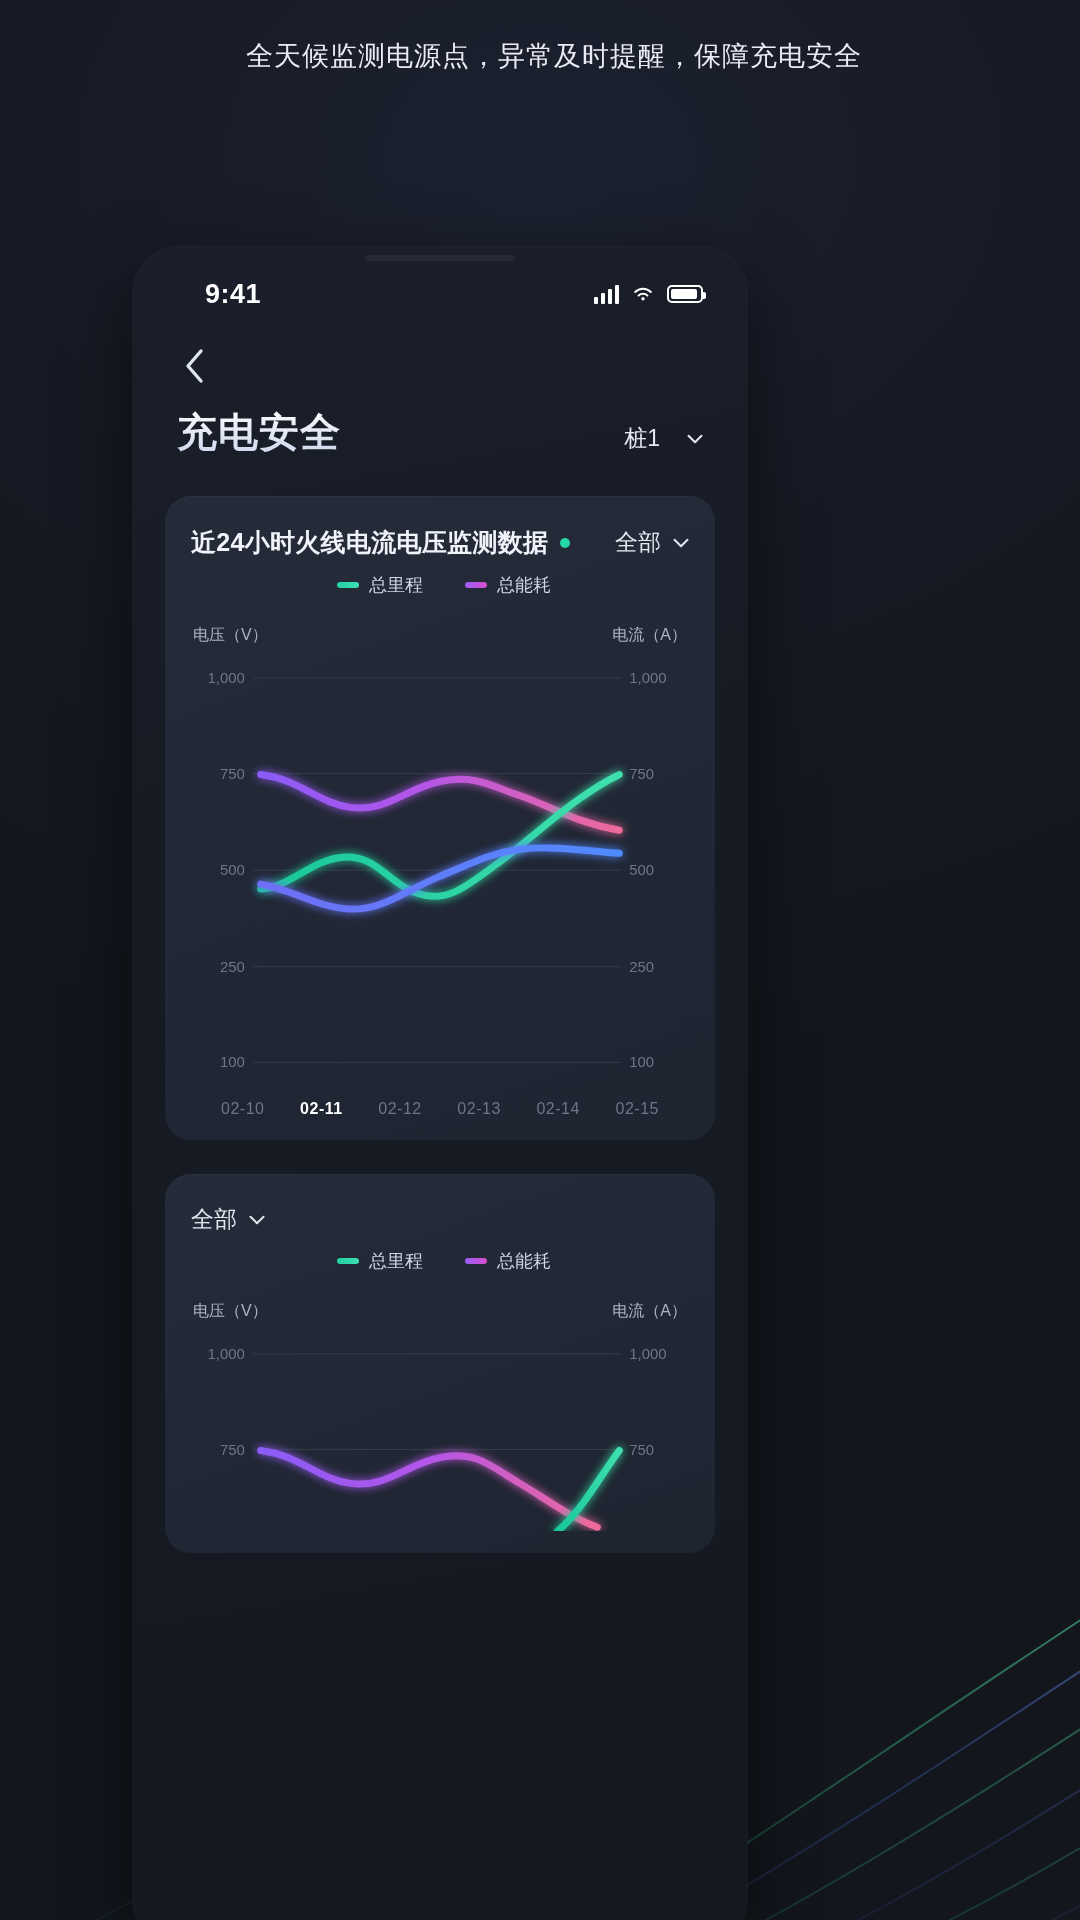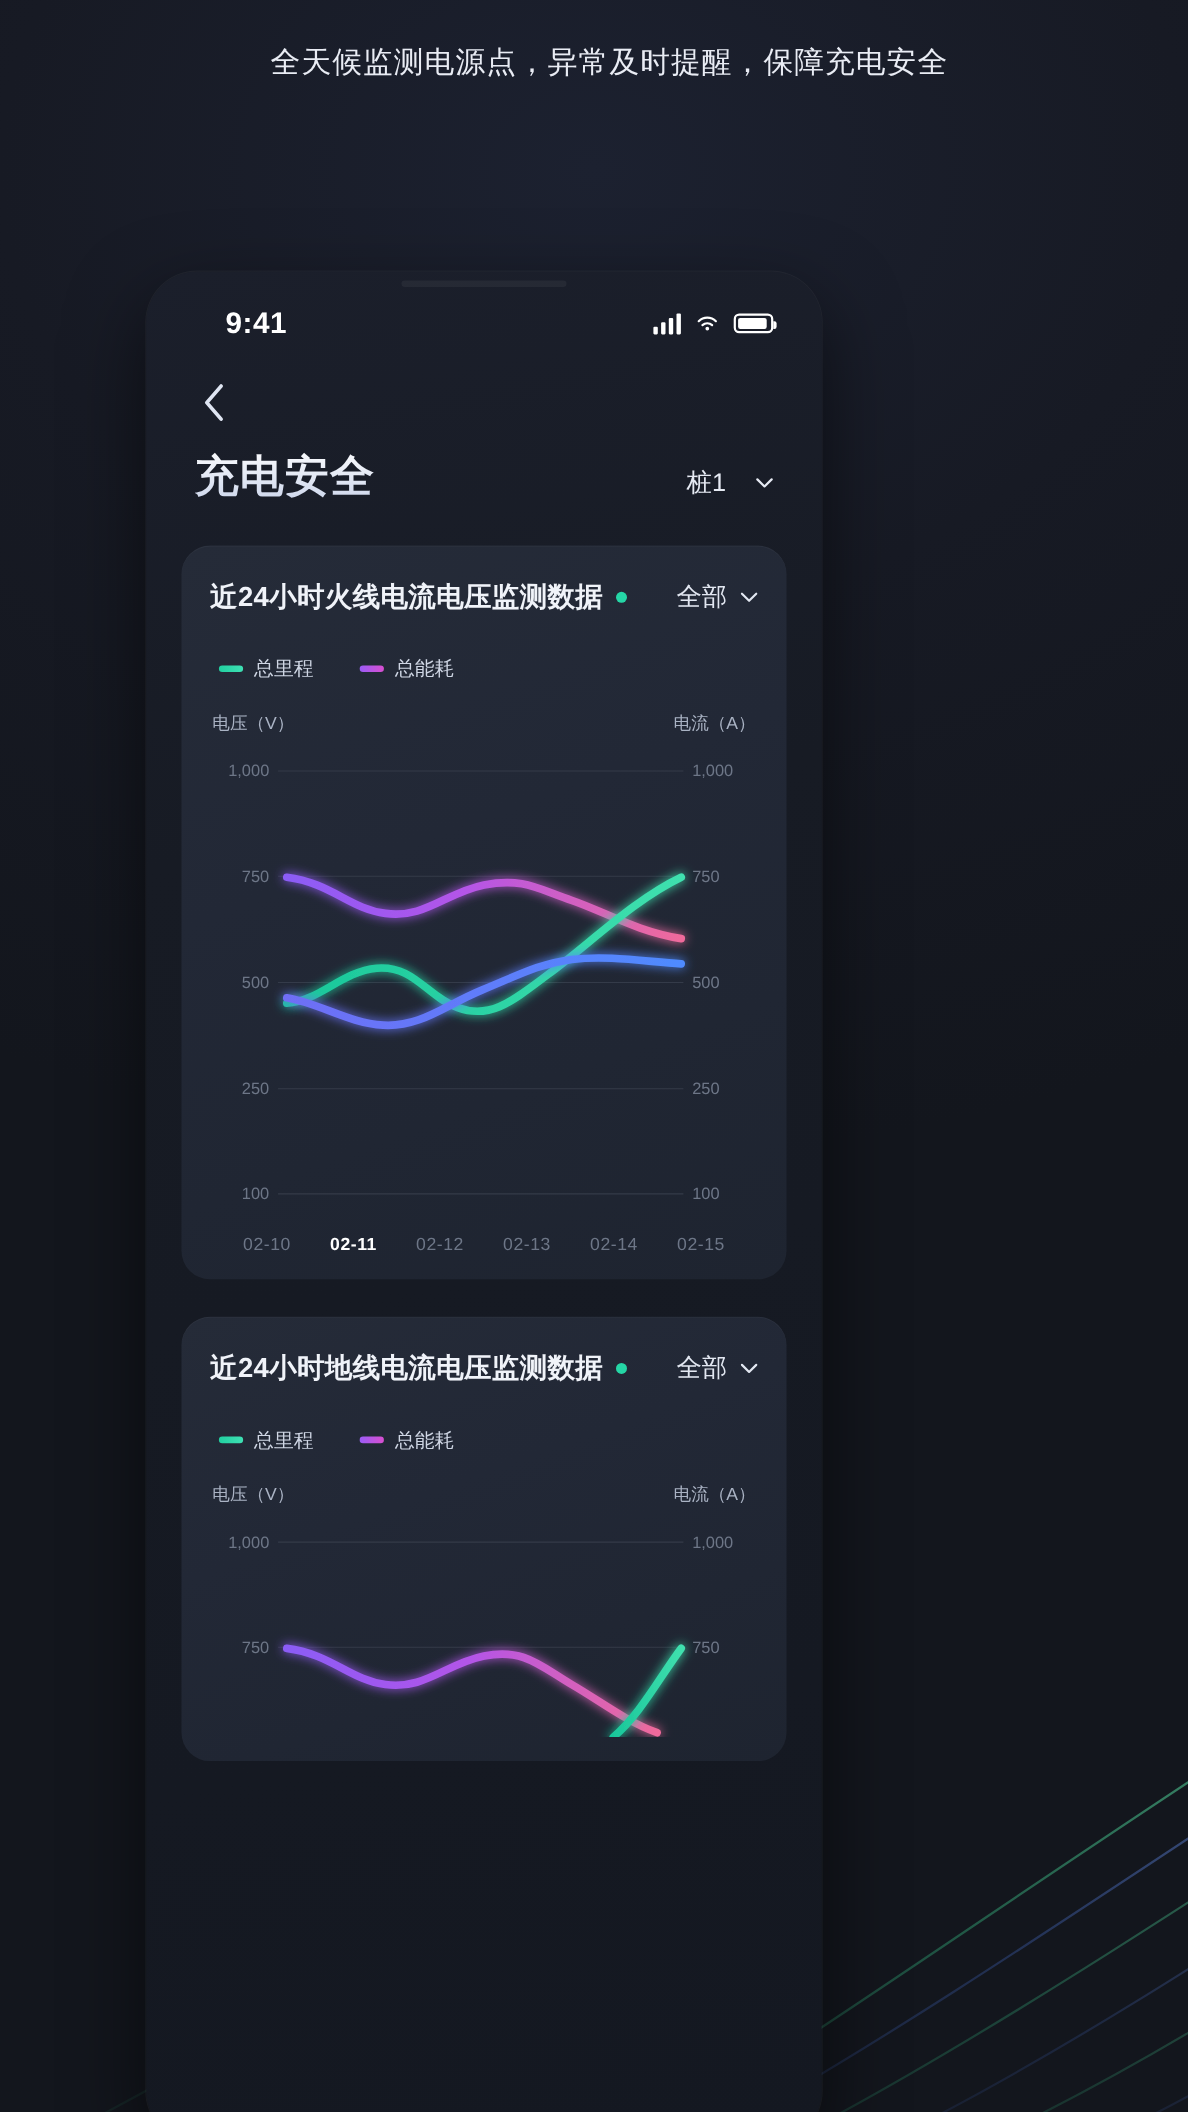--- a/index.html
+++ b/index.html
@@ -124,21 +124,21 @@
   .card-head {
     display:flex; justify-content:space-between;
   }
   .card-title-wrap { display:flex; align-items:center; gap:12px; }
   .card-title { font-size:25px; font-weight:bold; color:#f0f3f9; letter-spacing:.3px; }
   .dot-teal { width:10px;height:10px;border-radius:50%;background:#25d6a6; display:block; }
   .scope-select {
     display:flex; align-items:center; gap:12px;
     font-size:23px; color:#e2e7f1;
   }
-  .legend { display:flex; align-items:center; gap:42px; margin-top:37px; padding-left:8px;}
+  .legend { display:flex; align-items:center; gap:42px; margin-top:14px; padding-left:8px;justify-content:center;}
   .legend-item { display:flex; align-items:center; gap:10px; font-size:18px; color:#cfd6e4; }
   .legend-swatch { width:22px;height:6px;border-radius:3px;display:block; }
 
   .axis-titles {
     display:flex; justify-content:space-between;
     margin-top:28px; padding:0 2px;
     font-size:16px; color:#aab3c4;
   }
 
   .plot { position:relative; margin-top:10px; }
@@ -328,24 +328,20 @@
         <span class="xtick active">02-11</span>
         <span class="xtick">02-12</span>
         <span class="xtick">02-13</span>
         <span class="xtick">02-14</span>
         <span class="xtick">02-15</span>
       </div>
     </div>
 
     <div class="card">
       <div class="card-head">
-        <div class="card-title-wrap">
-          <span class="card-title">近24小时地线电流电压监测数据</span>
-          <span class="dot-teal"></span>
-        </div>
         <div class="scope-select">
           <span>全部</span>
           <svg class="chev-down" viewBox="0 0 16 10">
             <path d="M1.5 1.8L8 8.2l6.5-6.4" stroke="#e2e7f1" stroke-width="2" fill="none" stroke-linecap="round" stroke-linejoin="round"></path>
           </svg>
         </div>
       </div>
 
       <div class="legend">
         <div class="legend-item">

